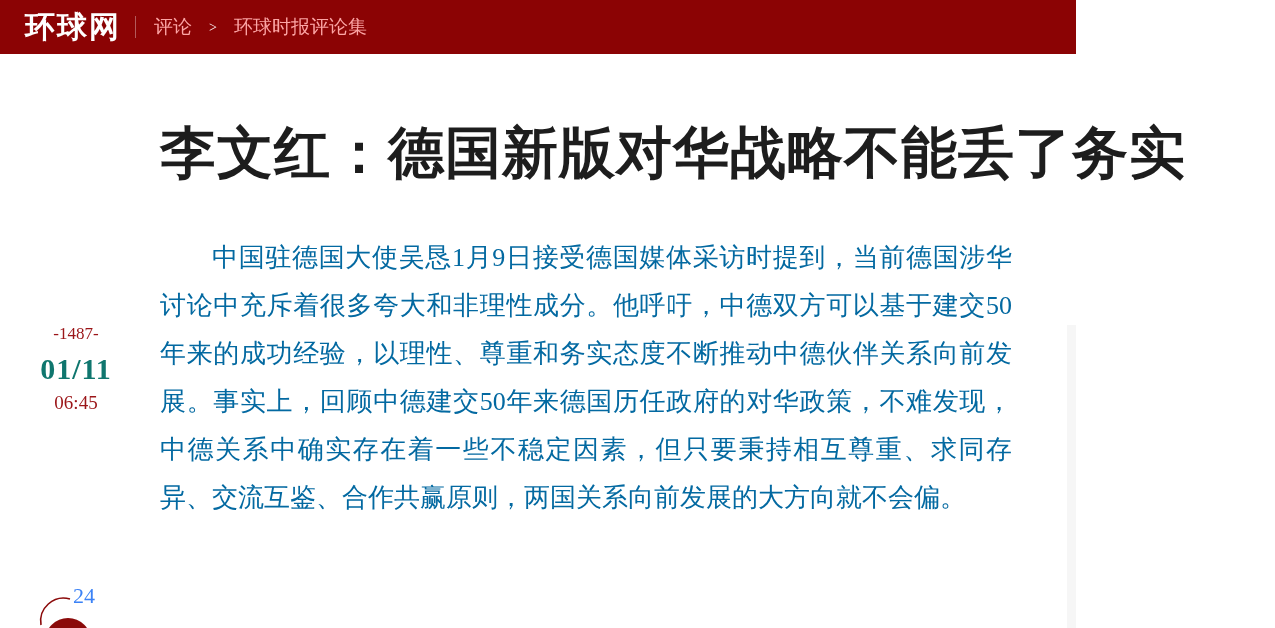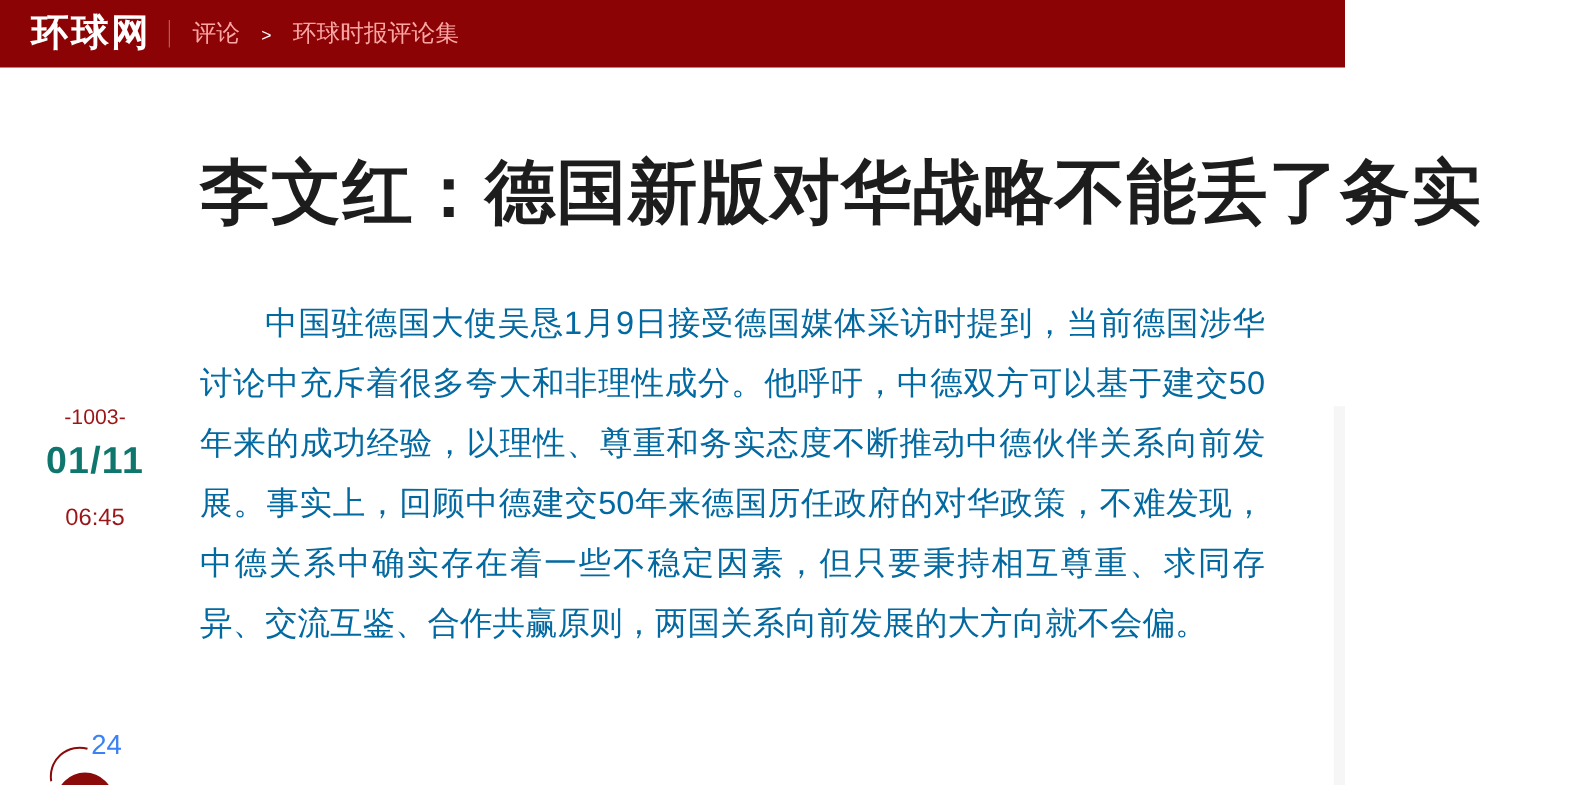--- a/index.html
+++ b/index.html
@@ -2,21 +2,21 @@
 <html><head>
 <meta charset="utf-8">
 <style>
   * { margin: 0; padding: 0; box-sizing: border-box; }
   html, body { width: 1275px; height: 628px; overflow: hidden; }
   body {
     font-family: "Liberation Sans", "DejaVu Sans", sans-serif;
     background: #ffffff;
     position: relative;
   }
-  .page { width: 1076px; height: 628px; position: relative; background: #fff; }
+  .page { width: 1076px; height: 628px; position: relative; background: #fff; font-family: Liberation Serif, serif; }
 
   
   .topbar {
     height: 54px;
     background: #8B0304;
     display: flex;
     align-items: center;
     padding-left: 25px;
   }
   .logo {
@@ -74,21 +74,21 @@
     color: #9B1518;
   }
   .date-year { font-size: 17px; }
   .date-monthday {
     font-size: 30px;
     font-weight: bold;
     color: #0f766e;
     margin-top: 8px;
     letter-spacing: 1px;
   }
-  .date-time { font-size: 19px; margin-top: 18px; }
+  .date-time { font-size: 19px; margin-top: 6px; }
 
   .article-body {
     margin: 42px 64px 0 160px;
     font-size: 26px;
     line-height: 48px;
     color: #0369a1;
     text-align: justify;
   }
   .article-body p { text-indent: 2em; }
 
@@ -134,21 +134,21 @@
       <span class="crumb-sep">&gt;</span>
       <a class="crumb">环球时报评论集</a>
     </nav>
   </header>
 
   <main>
     <h1 class="article-title">李文红：德国新版对华战略不能丢了务实</h1>
 
 
     <aside class="datebox">
-      <div class="date-year">-1003-</div>
+      <div class="date-year">-1487-</div>
       <div class="date-monthday">01/11</div>
       <div class="date-time">06:45</div>
     </aside>
 
     <article class="article-body">
       <p>中国驻德国大使吴恳1月9日接受德国媒体采访时提到，当前德国涉华讨论中充斥着很多夸大和非理性成分。他呼吁，中德双方可以基于建交50年来的成功经验，以理性、尊重和务实态度不断推动中德伙伴关系向前发展。事实上，回顾中德建交50年来德国历任政府的对华政策，不难发现，中德关系中确实存在着一些不稳定因素，但只要秉持相互尊重、求同存异、交流互鉴、合作共赢原则，两国关系向前发展的大方向就不会偏。</p>
     </article>
 
     <div class="comment-badge">
       <svg width="110" height="58" viewBox="0 0 110 58">

